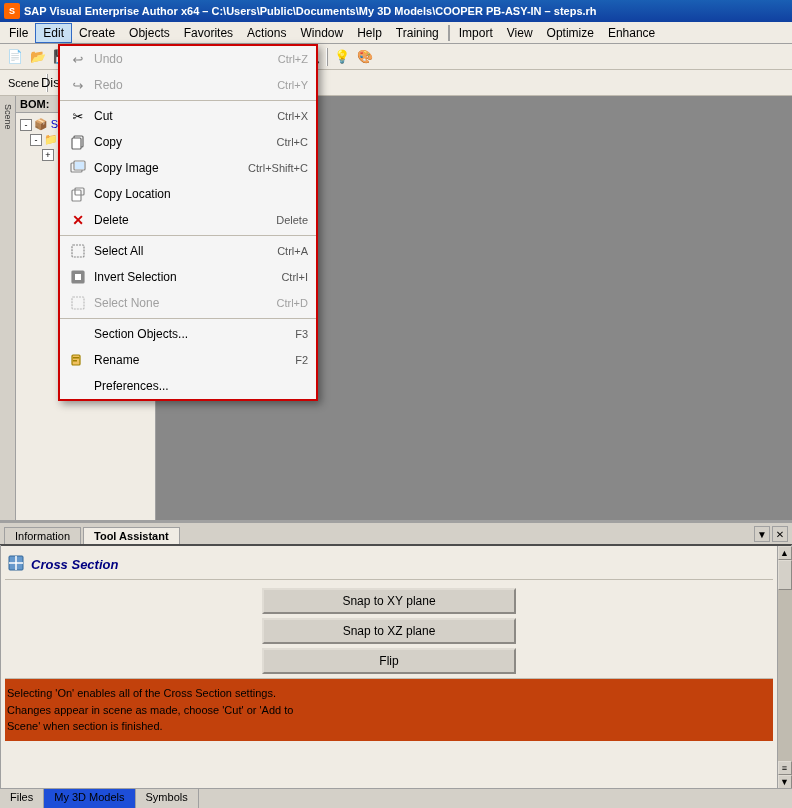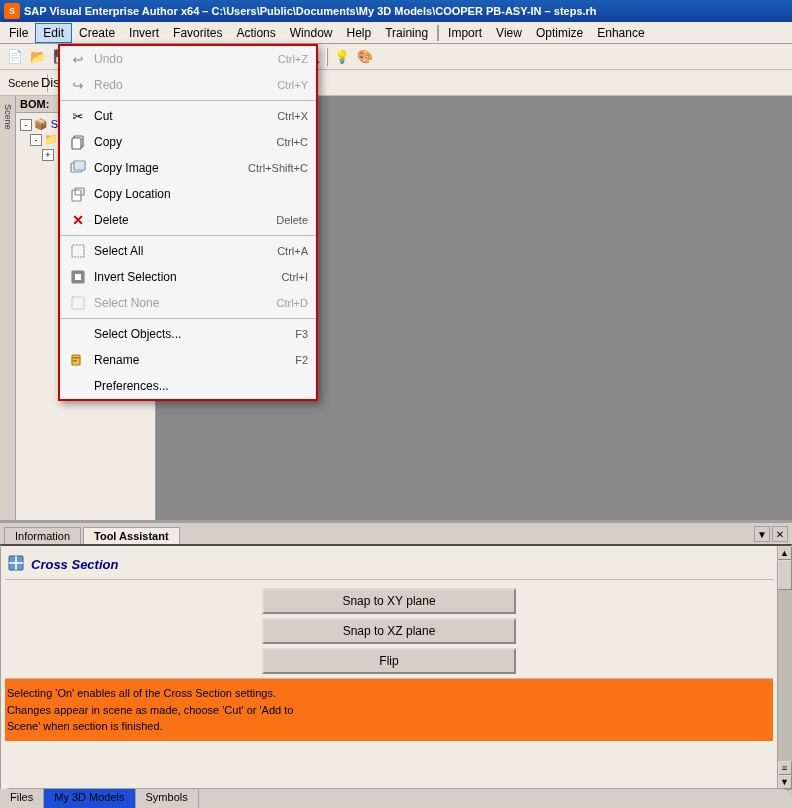--- a/index.html
+++ b/index.html
@@ -245,21 +245,21 @@
       flex: 1;
       width: 14px;
       background: #c0bbb0;
       position: relative;
     }
 
     #bottom-status {
       padding: 6px;
       font-size: 11px;
       color: #000;
-      background: #f97316;
+      background: #c2410c;
       border-top: 1px solid #c0bbb0;
     }
 
     #bottom-tabs-row {
       display: flex;
       height: 20px;
       background: #d4d0c8;
       border-top: 1px solid #a0a0a0;
     }
     .bottom-tab {
@@ -353,21 +353,21 @@
   <span class="title-icon">S</span>
   <span>SAP Visual Enterprise Author x64</span>
   <span>&nbsp;–&nbsp;</span>
   <span>C:\Users\Public\Documents\My 3D Models\COOPER PB-ASY-IN – steps.rh</span>
 </div>
 
 <div id="menu-bar">
   <div class="menu-item">File</div>
   <div class="menu-item active">Edit</div>
   <div class="menu-item">Create</div>
-  <div class="menu-item">Invert</div>
+  <div class="menu-item">Objects</div>
   <div class="menu-item">Favorites</div>
   <div class="menu-item">Actions</div>
   <div class="menu-item">Window</div>
   <div class="menu-item">Help</div>
   <div class="menu-item">Training</div>
   <div style="width:2px; height:16px; background:#a0a0a0; margin:0 2px;"></div>
   <div class="menu-item">Import</div>
   <div class="menu-item">View</div>
   <div class="menu-item">Optimize</div>
   <div class="menu-item">Enhance</div>
@@ -535,21 +535,21 @@
         </svg>
     </span>
     <span class="item-label">Select None</span>
     <span class="item-shortcut">Ctrl+D</span>
   </div>
 
   <div class="dropdown-separator"></div>
 
   <div class="dropdown-item">
     <span class="item-icon"></span>
-    <span class="item-label">Select Objects...</span>
+    <span class="item-label">Section Objects...</span>
     <span class="item-shortcut">F3</span>
   </div>
 
   <div class="dropdown-item">
     <span class="item-icon">
       <svg width="16" height="16" viewBox="0 0 16 16">
           <rect x="2" y="3" width="8" height="10" rx="1" fill="#f0c060" stroke="#a08000" stroke-width="1.2"></rect>
           <rect x="3" y="5" width="6" height="1.5" fill="#a08000"></rect>
           <rect x="3" y="8" width="4" height="1.5" fill="#a08000"></rect>
         </svg>
@@ -607,17 +607,17 @@
       <div class="scroll-arrow" style="margin-top:0;">▲</div>
       <div class="scroll-track" style="flex:1; width:14px; background:#c0bbb0;">
         <div style="width:14px; height:30px; background:#d4d0c8; border:1px outset #e0dcd4;"></div>
       </div>
       <div style="display:flex; align-items:center; justify-content:center; width:14px; height:14px; font-size:9px; cursor:pointer; background:#d4d0c8; border:1px outset #e0dcd4;">≡</div>
       <div class="scroll-arrow">▼</div>
     </div>
   </div>
 </div>
 
-<div id="bottom-tabs-row" style="position:absolute; bottom:0; left:0; right:0; height:20px; background:#d4d0c8; border-top:1px solid #a0a0a0; display:flex;border-radius:10px;">
+<div id="bottom-tabs-row" style="position:absolute; bottom:0; left:0; right:0; height:20px; background:#d4d0c8; border-top:1px solid #a0a0a0; display:flex;">
   <div class="bottom-tab">Files</div>
   <div class="bottom-tab active">My 3D Models</div>
   <div class="bottom-tab">Symbols</div>
 </div>
 
 </body></html>

